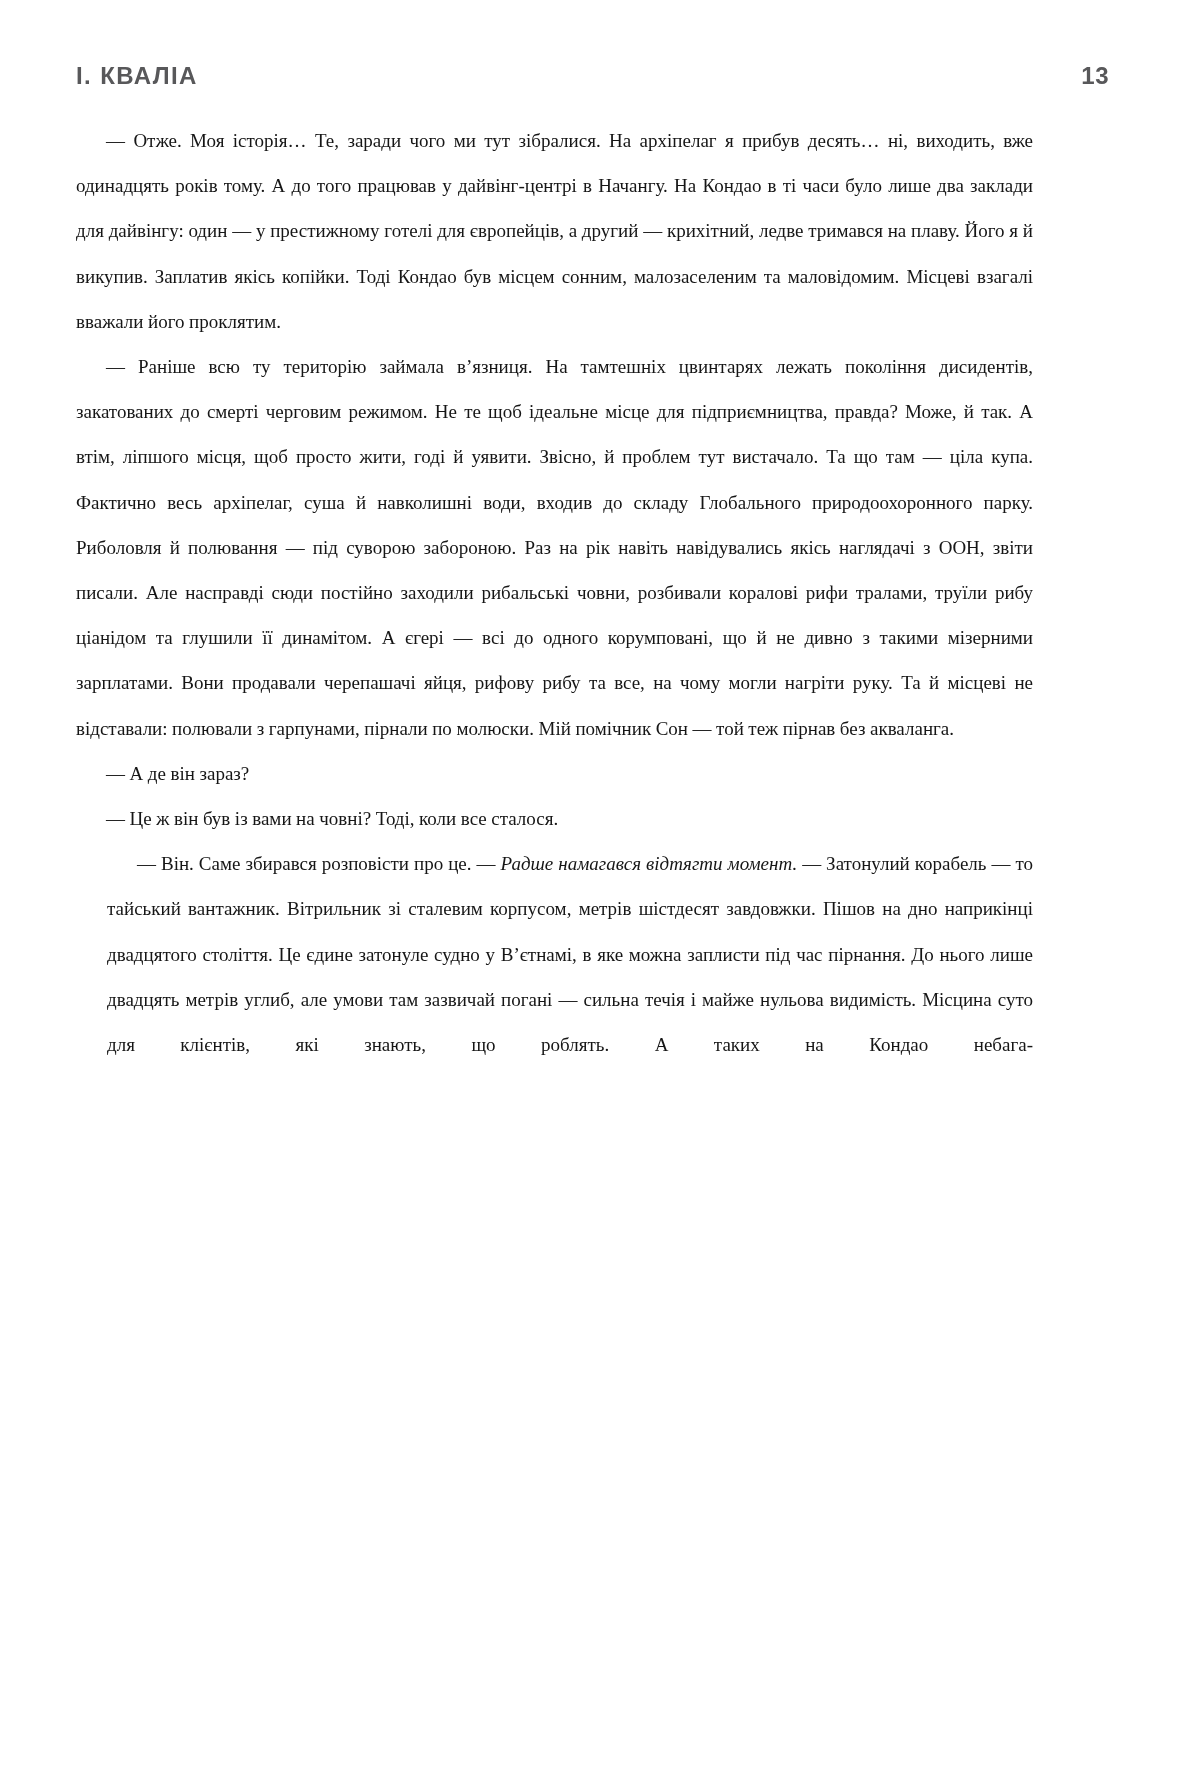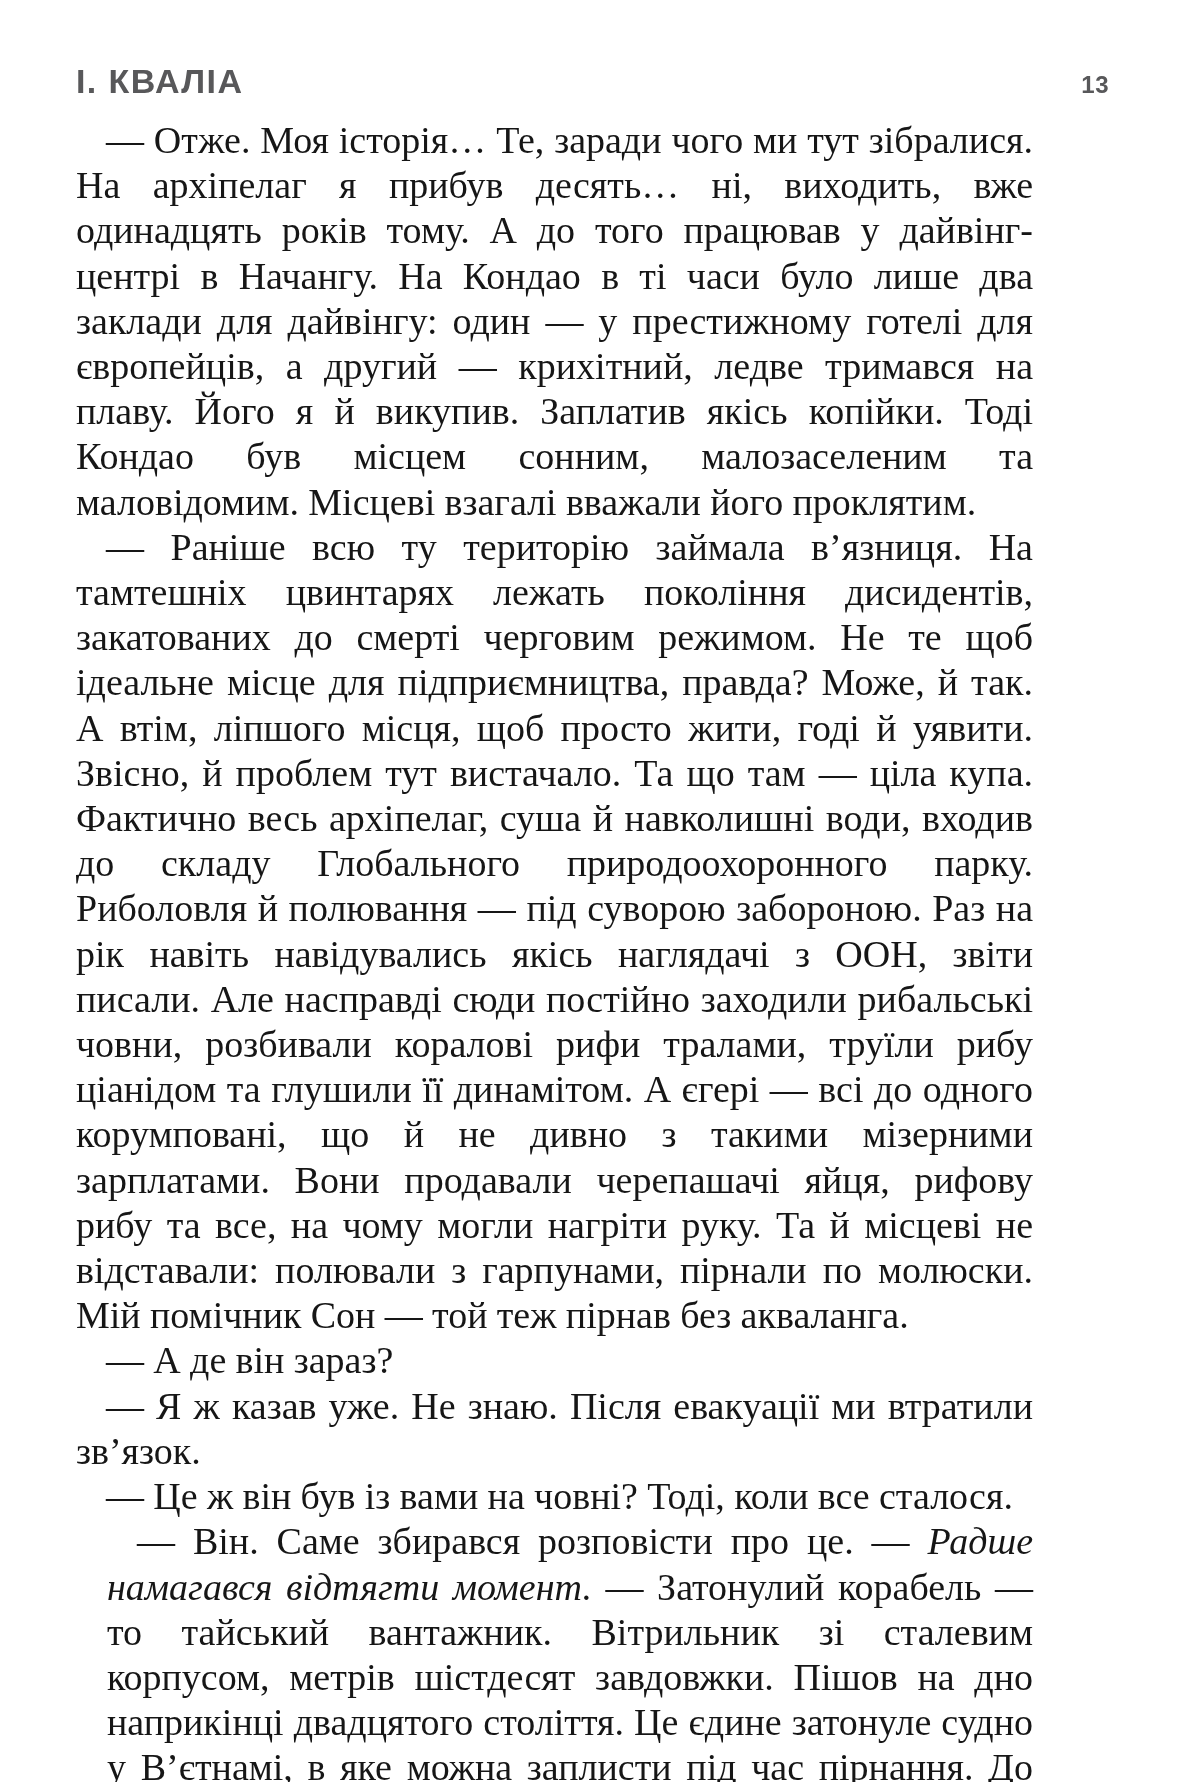--- a/index.html
+++ b/index.html
@@ -30,40 +30,40 @@
     top: 62px;
     height: 40px;
     display: flex;
     align-items: baseline;
     justify-content: space-between;
     font-family: "Liberation Sans", "DejaVu Sans", sans-serif;
     font-weight: 700;
     color: #58585a;
   }
   .running-head .rh-title {
-    font-size: 34px;
+    font-size: 24px;
     letter-spacing: 1.4px;
     white-space: nowrap;
   }
   .running-head .rh-folio {
     font-size: 24px;
     letter-spacing: 0.5px;
   }
 
   
   .textblock {
     position: absolute;
     left: 76px;
     top: 118px;
     width: 957px;
   }
 
   p.para {
     margin: 0;
-    font-size: 38px;
+    font-size: 19px;
     line-height: 45.2px;
     text-align: justify;
     text-justify: inter-word;
     text-indent: 30px;
     hyphens: manual;
     -webkit-hyphens: manual;
     word-spacing: -0.2px;
   }
 
   p.para:last-child {
@@ -92,18 +92,17 @@
 
   <div class="running-head">
     <span class="rh-title">I. КВАЛІА</span>
     <span class="rh-folio">13</span>
   </div>
 
   <div class="textblock">
     <p class="para">— Отже. Моя історія… Те, заради чого ми тут зібралися. На архіпелаг я прибув десять… ні, виходить, вже одинадцять років тому. А до того працював у дайвінг-центрі в Начангу. На Кондао в ті часи було лише два заклади для дайвінгу: один — у престижному готелі для європейців, а другий — крихітний, ледве тримався на плаву. Його я й викупив. Заплатив якісь копійки. Тоді Кондао був місцем сонним, малозаселеним та маловідомим. Місцеві взагалі вважали його проклятим.</p>
     <p class="para">— Раніше всю ту територію займала в’язниця. На тамтешніх цвинтарях лежать покоління дисидентів, закатованих до смерті черговим режимом. Не те щоб ідеальне місце для підприємництва, правда? Може, й так. А втім, ліпшого місця, щоб просто жити, годі й уявити. Звісно, й проблем тут вистачало. Та що там — ціла купа. Фактично весь архіпелаг, суша й навколишні води, входив до складу Глобального природоохоронного парку. Риболовля й полювання — під суворою забороною. Раз на рік навіть навідувались якісь наглядачі з ООН, звіти писали. Але насправді сюди постійно заходили рибальські човни, розбивали коралові рифи тралами, труїли рибу ціанідом та глушили її динамітом. А єгері — всі до одного корумповані, що й не дивно з такими мізерними зарплатами. Вони продавали черепашачі яйця, рифову рибу та все, на чому могли нагріти руку. Та й місцеві не відставали: полювали з гарпунами, пірнали по молюски. Мій помічник Сон — той теж пірнав без акваланга.</p>
     <p class="para ragged-last">— А де він зараз?</p>
-    <p class="para ragged-last">— Я ж казав уже. Не знаю. Після евакуації ми втратили зв’язок.</p>
     <p class="para ragged-last">— Це ж він був із вами на човні? Тоді, коли все сталося.</p>
     <p class="para"><span>— Він. Саме збирався розповісти про це. — </span><em class="emph">Радше намагався відтягти момент.</em><span> — Затонулий корабель — то тайський вантаж­ник. Вітрильник зі сталевим корпусом, метрів шістдесят завдовжки. Пішов на дно наприкінці двадцятого століття. Це єдине затонуле судно у В’єтнамі, в яке можна заплисти під час пірнання. До нього лише двадцять метрів углиб, але умови там зазвичай погані — сильна течія і майже нульова видимість. Місцина суто для клієнтів, які знають, що роблять. А таких на Кондао небага-</span></p>
   </div>
 
 </div>
 
 </body></html>

